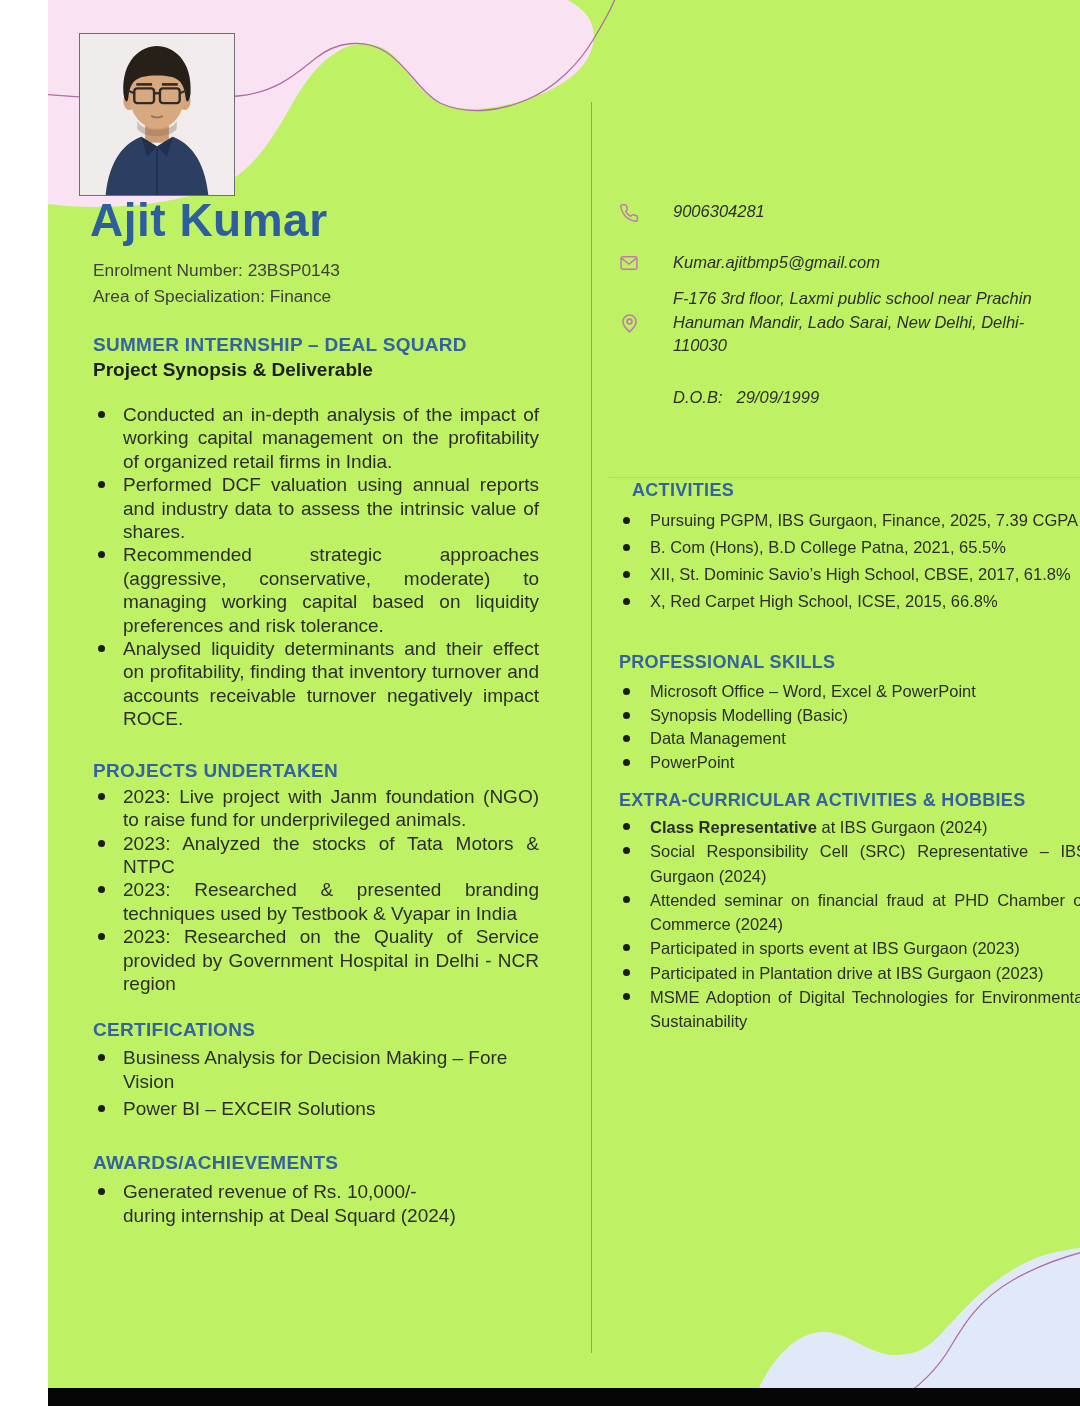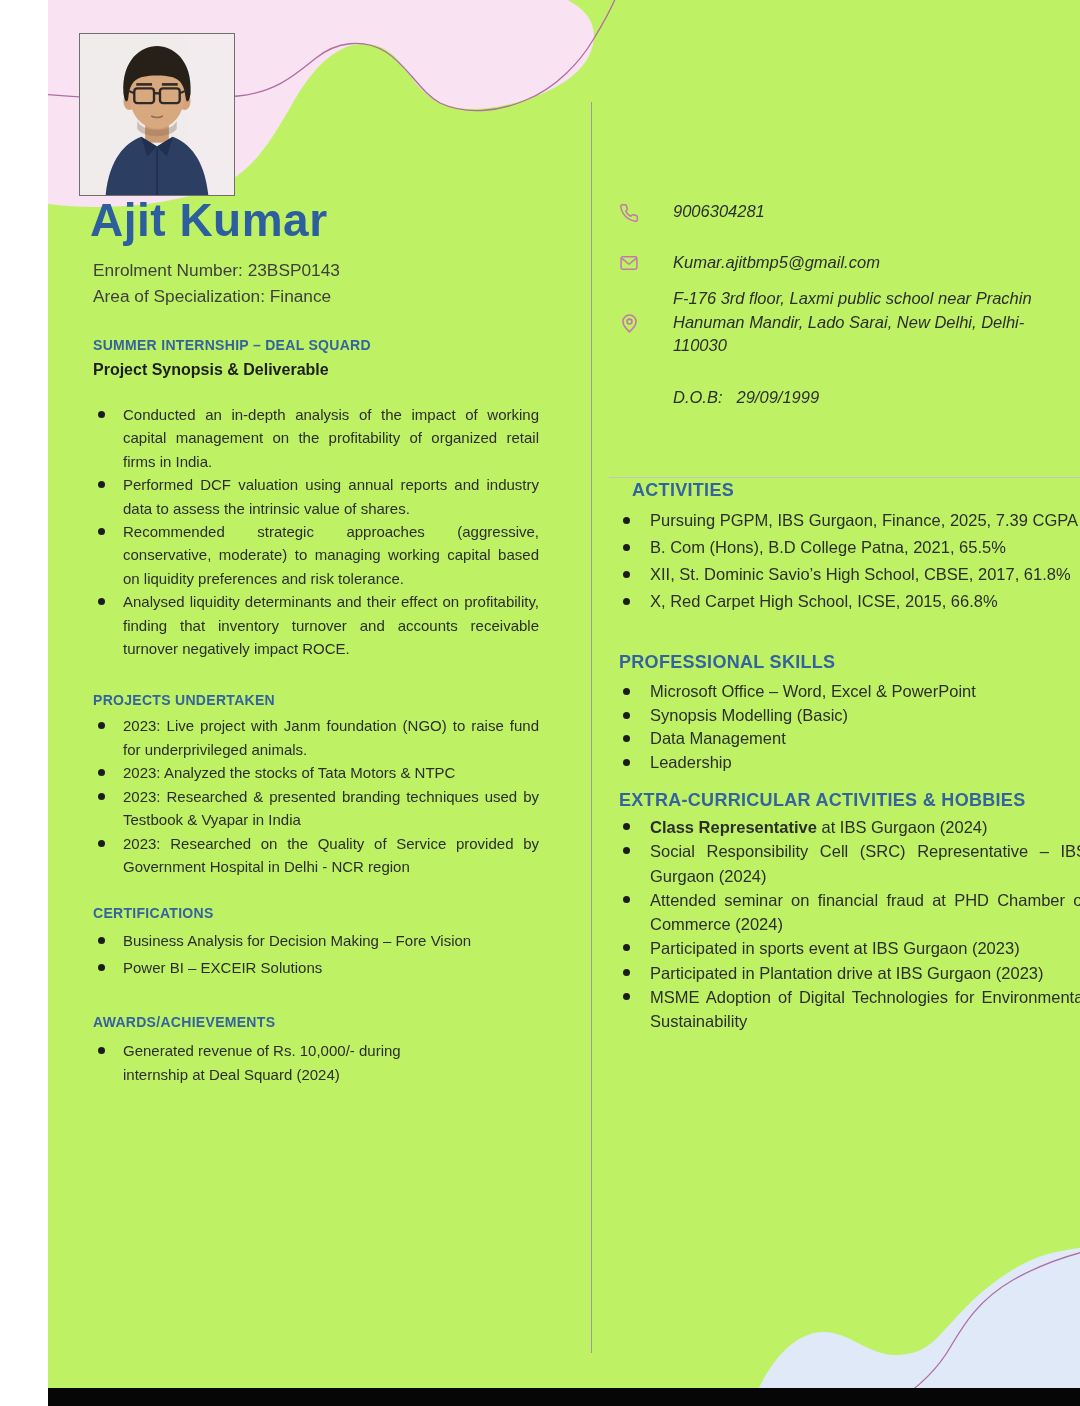--- a/index.html
+++ b/index.html
@@ -23,27 +23,27 @@
 
   .name{position:absolute; left:42px; top:194px; z-index:2; font-size:46px; font-weight:600;
         color:var(--accent); letter-spacing:.5px; line-height:52px;}
 
   .left-col{position:absolute; left:45px; top:258px; width:446px; z-index:2;}
   .right-col{position:absolute; left:571px; top:183px; width:468px; z-index:2;}
 
   .sub-info{font-size:17.3px; line-height:25.5px; color:var(--muted-text);}
 
   .h2{font-size:18px; font-weight:700; color:var(--heading); letter-spacing:.3px; line-height:22px;}
-  .h2L{font-size:14px;}
-
-  .subtitle{font-size:16px; font-weight:700; color:#1e1e1e; line-height:24px; margin-top:2px;}
+  .h2L{font-size:19px;}
+
+  .subtitle{font-size:19px; font-weight:700; color:#1e1e1e; line-height:24px; margin-top:2px;}
 
   ul{list-style:none;}
   .llist li, .rlist li{position:relative; color:var(--body-text);}
-  .llist li{padding-left:30px; font-size:15px; line-height:23.4px;}
+  .llist li{padding-left:30px; font-size:19px; line-height:23.4px;}
   .llist.justify li .li-text{display:block; text-align:justify;}
   .rlist li{padding-left:31px; font-size:16.5px; line-height:23.5px;}
   .rlist.justify li .li-text{display:block; text-align:justify;}
   .dot{position:absolute; left:5px; top:8px; width:7px; height:7px; border-radius:50%; background:#1c1c1c;}
   .rlist .dot{left:4px;}
   .edu-list li{line-height:27px;}
   .edu-list .dot{top:10px;}
   .cert-list li{line-height:24px; margin-bottom:3px;}
   .awards-list{width:372px;}
 
@@ -227,21 +227,21 @@
         <li><span class="dot"></span><span class="li-text">X, Red Carpet High School, ICSE, 2015, 66.8%</span></li>
       </ul>
     </div>
 
     <div class="sec-skills">
       <div class="h2">PROFESSIONAL SKILLS</div>
       <ul class="rlist skills-list">
         <li><span class="dot"></span><span class="li-text">Microsoft Office – Word, Excel &amp; PowerPoint</span></li>
         <li><span class="dot"></span><span class="li-text">Synopsis Modelling (Basic)</span></li>
         <li><span class="dot"></span><span class="li-text">Data Management</span></li>
-        <li><span class="dot"></span><span class="li-text">Leadership</span></li>
+        <li><span class="dot"></span><span class="li-text">PowerPoint</span></li>
       </ul>
     </div>
 
     <div class="sec-extra">
       <div class="h2">EXTRA-CURRICULAR ACTIVITIES &amp; HOBBIES</div>
       <ul class="rlist justify extra-list">
         <li>
             <span class="dot"></span>
             <span class="li-text"><b>Class Representative</b><span> at IBS Gurgaon (2024)</span></span>
           </li>

